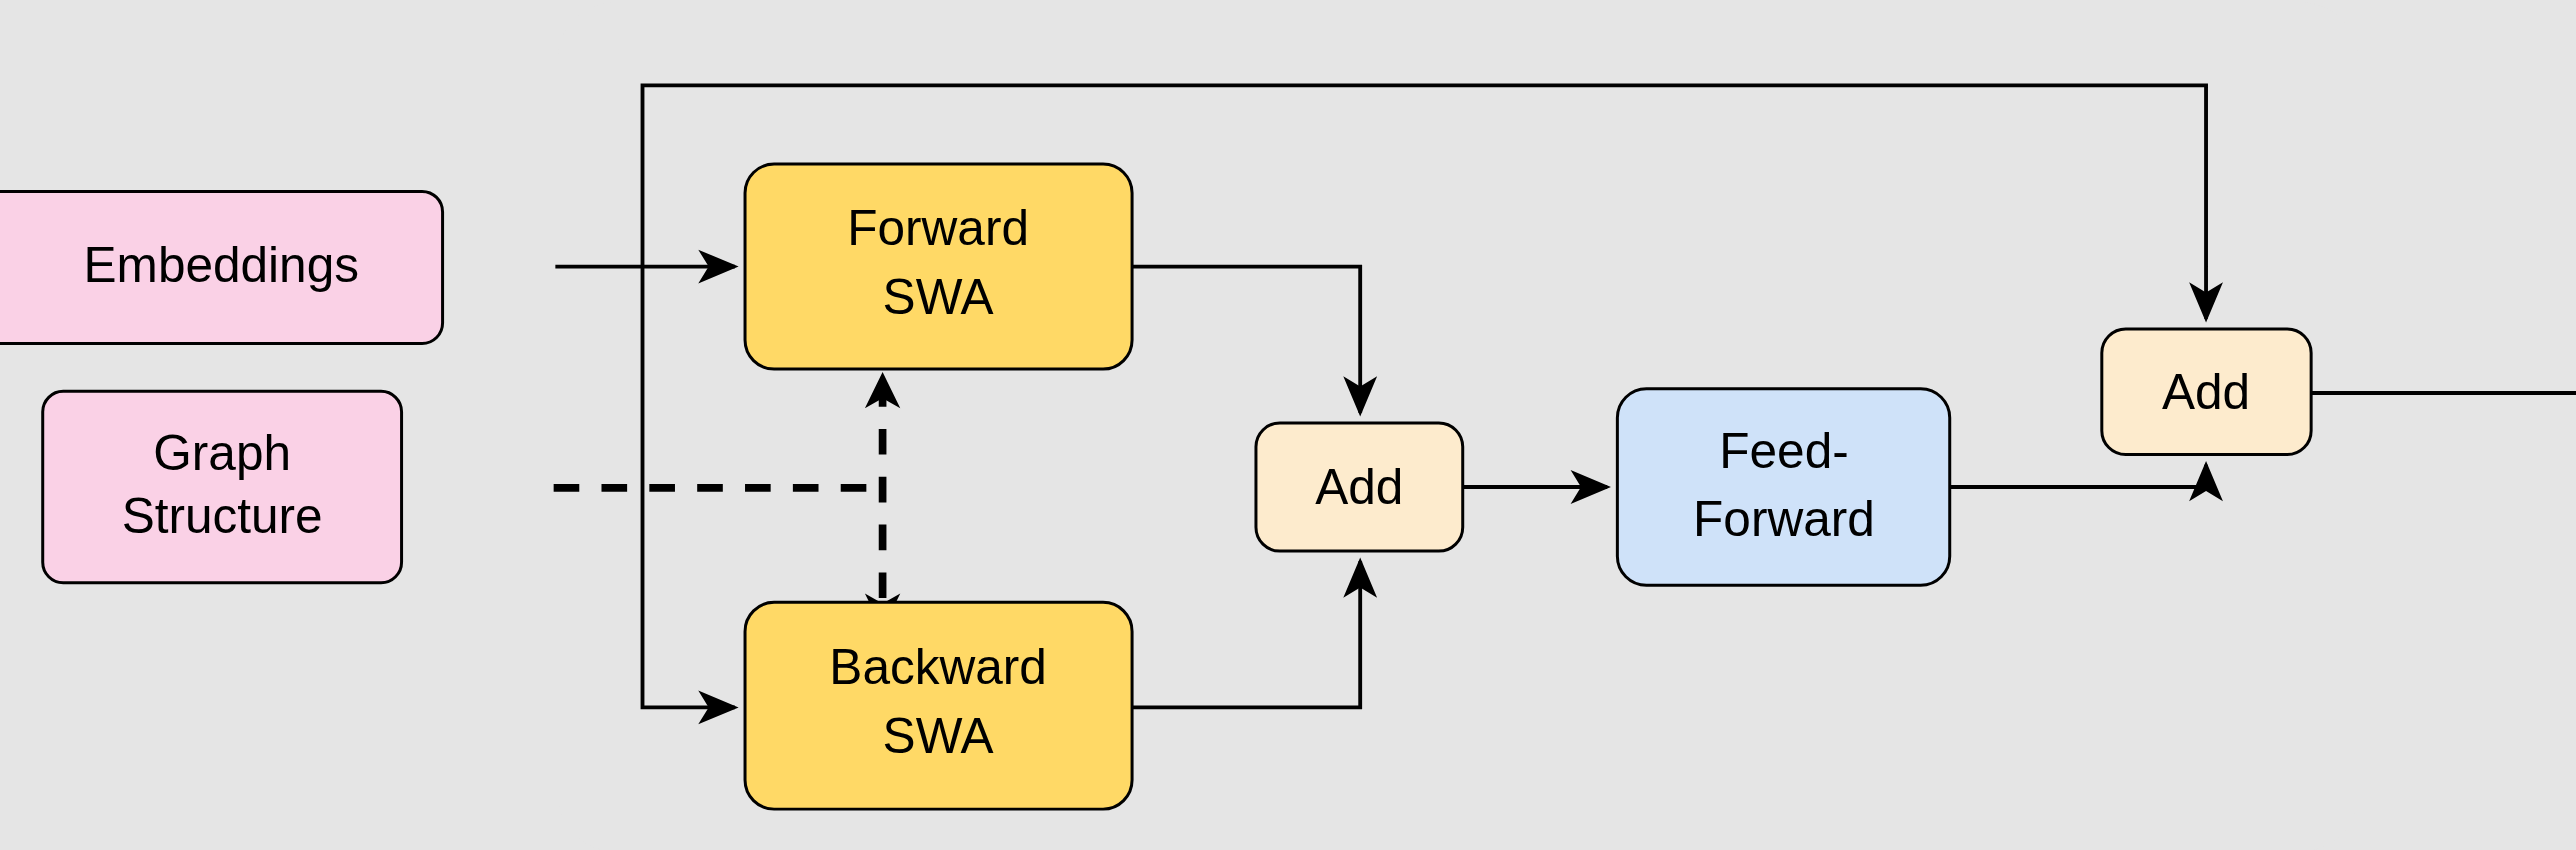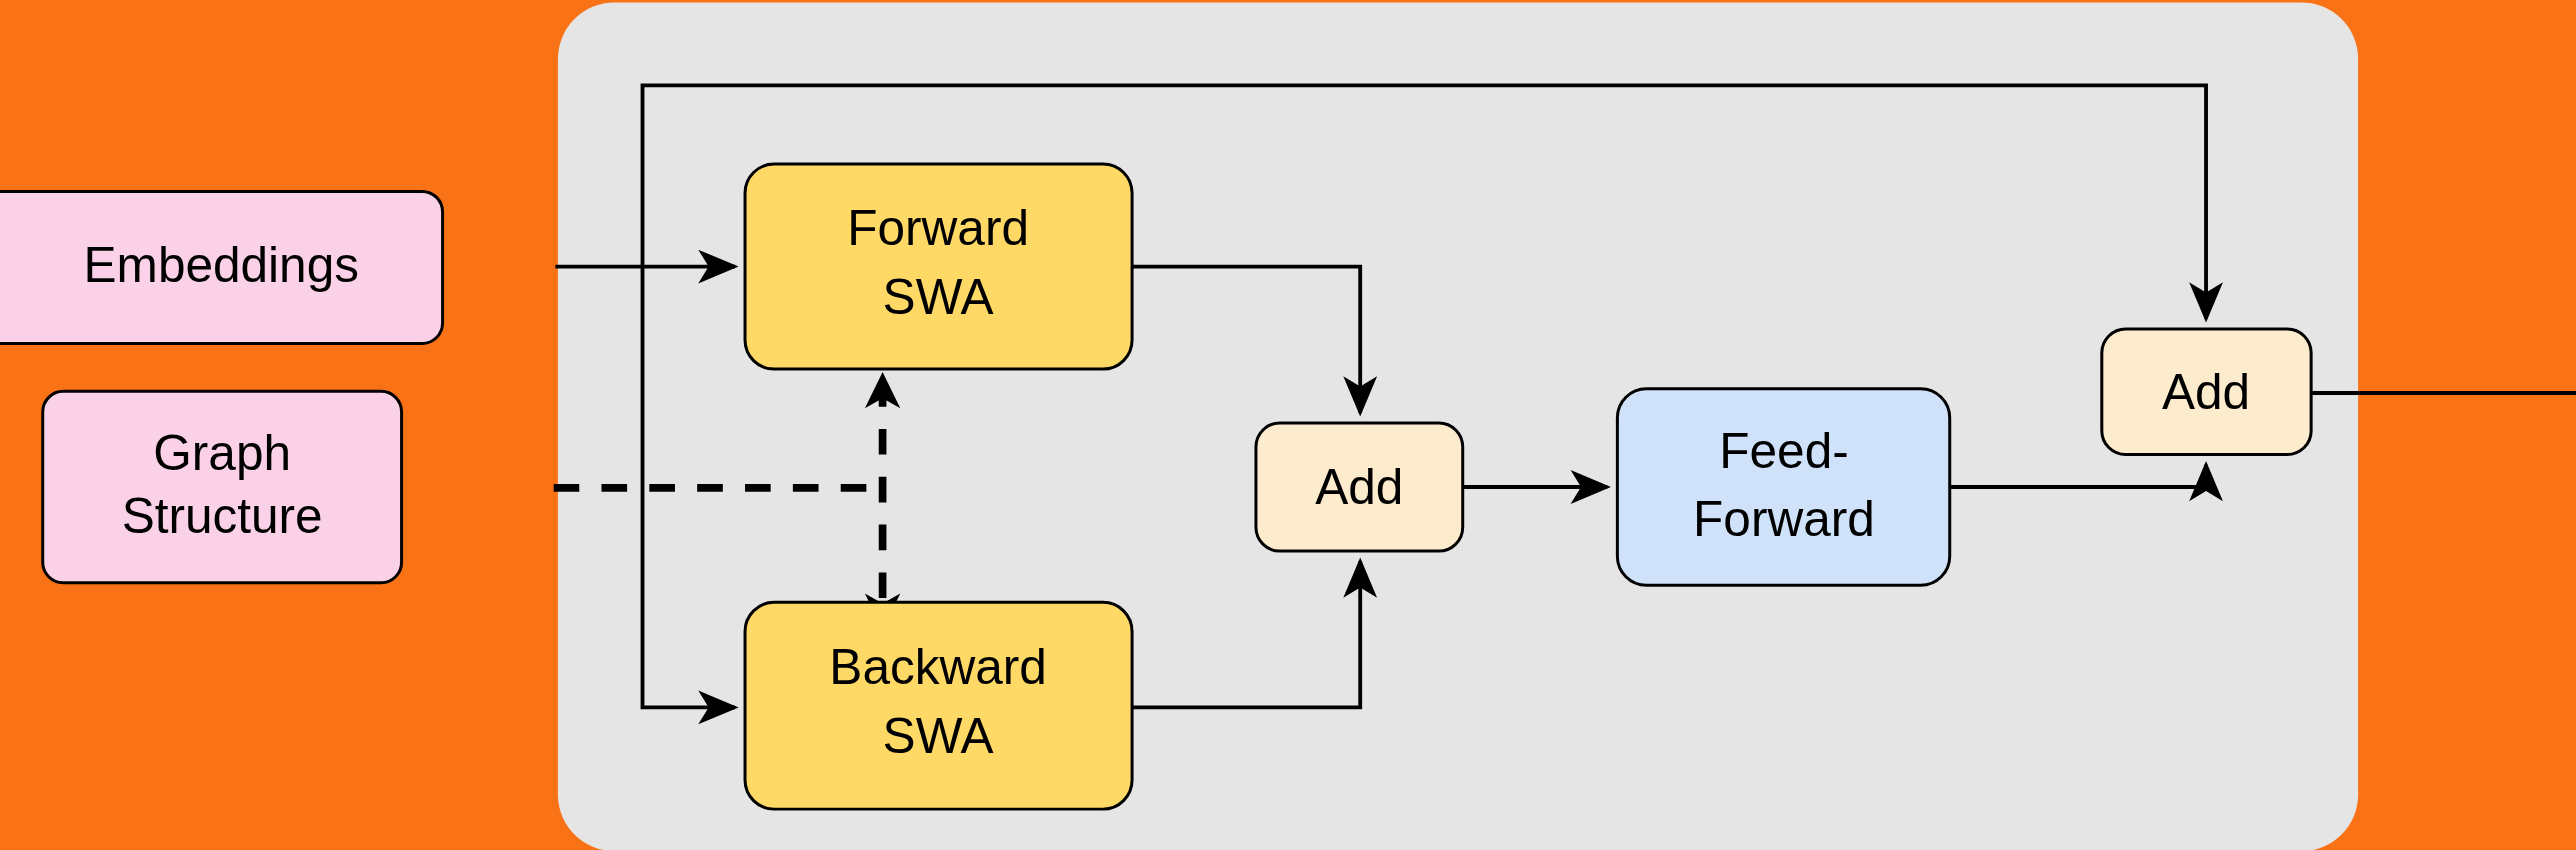--- a/index.html
+++ b/index.html
@@ -4,21 +4,21 @@
 <style>
   html, body {
     margin: 0;
     padding: 0;
     background: #000000;
   }
   #canvas {
     position: relative;
     width: 2576px;
     height: 851px;
-    background: #f97316;
+    background: #e5e5e5;
     overflow: hidden;
     font-family: "Liberation Sans", sans-serif;
   }
   svg#diagram {
     position: absolute;
     top: 0;
     left: 0;
     width: 2576px;
     height: 851px;
   }

